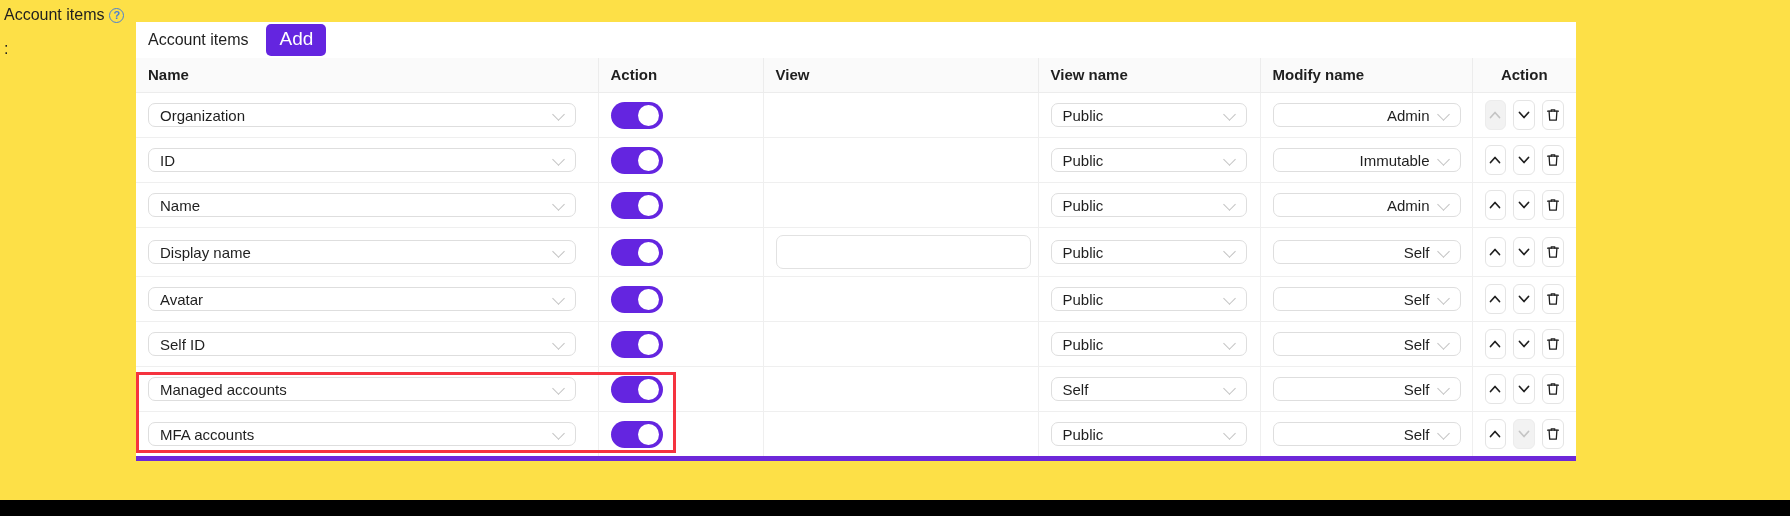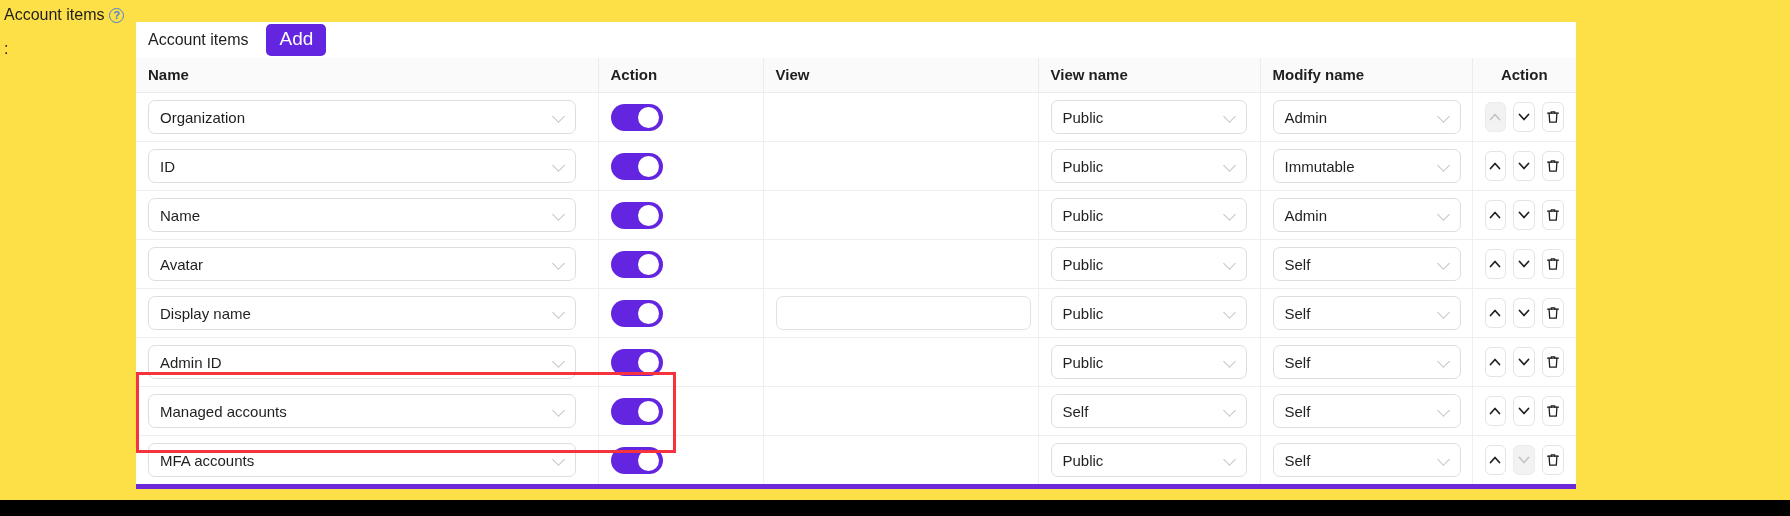--- a/index.html
+++ b/index.html
@@ -122,21 +122,21 @@
   .col-action  { width: 104px; }
 
   
   .select-box {
     position: relative;
     display: flex;
     align-items: center;
     background: #ffffff;
     border: 1px solid #dedede;
     border-radius: 7px;
-    height: 34px;
+    height: 24px;
     padding: 0 30px 0 11px;
     font-size: 15px;
     color: #1f1f1f;
     cursor: pointer;
     white-space: nowrap;
     overflow: hidden;
   }
   .select-box .chev {
     position: absolute;
     right: 10px;
@@ -150,21 +150,21 @@
     content: "";
     position: absolute;
     left: 0; top: 1px;
     width: 8px; height: 8px;
     border-right: 1.6px solid #c2c2c2;
     border-bottom: 1.6px solid #c2c2c2;
     transform: rotate(45deg);
   }
   .name-select { width: 428px; }
   .rule-select { width: 196px; }
-  .modify-select { width: 188px; }
+  .modify-select { width: 188px; justify-content: flex-end; }
 
   .text-input {
     width: 255px;
     height: 34px;
     background: #ffffff;
     border: 1px solid #e2e2e2;
     border-radius: 7px;
     padding: 0 11px;
     font-family: "Liberation Sans", sans-serif;
     font-size: 15px;
@@ -405,20 +405,63 @@
                     <path d="M6.2 4.2V2.9h3.6v1.3"></path>
                     <path d="M4.1 4.2l.6 9h6.6l.6-9"></path>
                   </svg>
                 </button>
               </div>
             </td>
           </tr>
           <tr>
             <td>
               <div class="select-box name-select">
+                <span>Display name</span>
+                <span class="chev"></span>
+              </div>
+            </td>
+            <td><span class="toggle"><span class="knob"></span></span></td>
+            <td><input class="text-input" type="text" value="" style=""></td>
+            <td>
+              <div class="select-box rule-select">
+                <span>Public</span>
+                <span class="chev"></span>
+              </div>
+            </td>
+            <td>
+              <div class="select-box modify-select">
+                <span>Self</span>
+                <span class="chev"></span>
+              </div>
+            </td>
+            <td>
+              <div class="action-cell">
+                <button class="icon-btn">
+                  <svg width="16" height="16" viewBox="0 0 16 16" fill="none" stroke="#1f1f1f" stroke-width="1.7" stroke-linecap="round" stroke-linejoin="round">
+                    <polyline points="3.5,10.5 8,5.5 12.5,10.5"></polyline>
+                  </svg>
+                </button>
+                <button class="icon-btn">
+                  <svg width="16" height="16" viewBox="0 0 16 16" fill="none" stroke="#1f1f1f" stroke-width="1.7" stroke-linecap="round" stroke-linejoin="round">
+                    <polyline points="3.5,5.5 8,10.5 12.5,5.5"></polyline>
+                  </svg>
+                </button>
+                <button class="icon-btn">
+                  <svg width="16" height="16" viewBox="0 0 16 16" fill="none" stroke="#1f1f1f" stroke-width="1.3" stroke-linecap="round" stroke-linejoin="round">
+                    <path d="M2.6 4.2h10.8"></path>
+                    <path d="M6.2 4.2V2.9h3.6v1.3"></path>
+                    <path d="M4.1 4.2l.6 9h6.6l.6-9"></path>
+                  </svg>
+                </button>
+              </div>
+            </td>
+          </tr>
+          <tr>
+            <td>
+              <div class="select-box name-select">
                 <span>Avatar</span>
                 <span class="chev"></span>
               </div>
             </td>
             <td><span class="toggle"><span class="knob"></span></span></td>
             <td></td>
             <td>
               <div class="select-box rule-select">
                 <span>Public</span>
                 <span class="chev"></span>
@@ -448,64 +491,21 @@
                     <path d="M6.2 4.2V2.9h3.6v1.3"></path>
                     <path d="M4.1 4.2l.6 9h6.6l.6-9"></path>
                   </svg>
                 </button>
               </div>
             </td>
           </tr>
           <tr>
             <td>
               <div class="select-box name-select">
-                <span>Display name</span>
-                <span class="chev"></span>
-              </div>
-            </td>
-            <td><span class="toggle"><span class="knob"></span></span></td>
-            <td><input class="text-input" type="text" value="" style=""></td>
-            <td>
-              <div class="select-box rule-select">
-                <span>Public</span>
-                <span class="chev"></span>
-              </div>
-            </td>
-            <td>
-              <div class="select-box modify-select">
-                <span>Self</span>
-                <span class="chev"></span>
-              </div>
-            </td>
-            <td>
-              <div class="action-cell">
-                <button class="icon-btn">
-                  <svg width="16" height="16" viewBox="0 0 16 16" fill="none" stroke="#1f1f1f" stroke-width="1.7" stroke-linecap="round" stroke-linejoin="round">
-                    <polyline points="3.5,10.5 8,5.5 12.5,10.5"></polyline>
-                  </svg>
-                </button>
-                <button class="icon-btn">
-                  <svg width="16" height="16" viewBox="0 0 16 16" fill="none" stroke="#1f1f1f" stroke-width="1.7" stroke-linecap="round" stroke-linejoin="round">
-                    <polyline points="3.5,5.5 8,10.5 12.5,5.5"></polyline>
-                  </svg>
-                </button>
-                <button class="icon-btn">
-                  <svg width="16" height="16" viewBox="0 0 16 16" fill="none" stroke="#1f1f1f" stroke-width="1.3" stroke-linecap="round" stroke-linejoin="round">
-                    <path d="M2.6 4.2h10.8"></path>
-                    <path d="M6.2 4.2V2.9h3.6v1.3"></path>
-                    <path d="M4.1 4.2l.6 9h6.6l.6-9"></path>
-                  </svg>
-                </button>
-              </div>
-            </td>
-          </tr>
-          <tr>
-            <td>
-              <div class="select-box name-select">
-                <span>Admin ID</span>
+                <span>Self ID</span>
                 <span class="chev"></span>
               </div>
             </td>
             <td><span class="toggle"><span class="knob"></span></span></td>
             <td></td>
             <td>
               <div class="select-box rule-select">
                 <span>Public</span>
                 <span class="chev"></span>
               </div>

